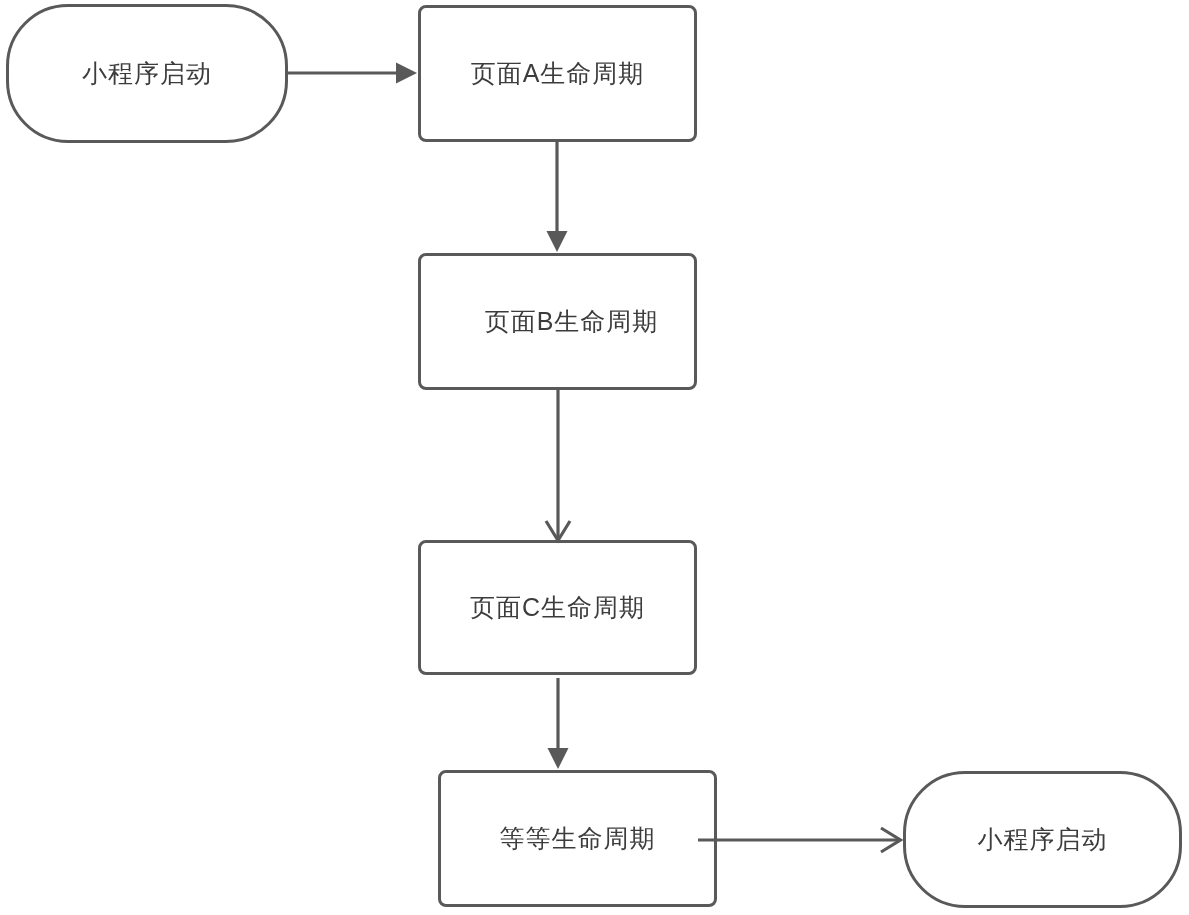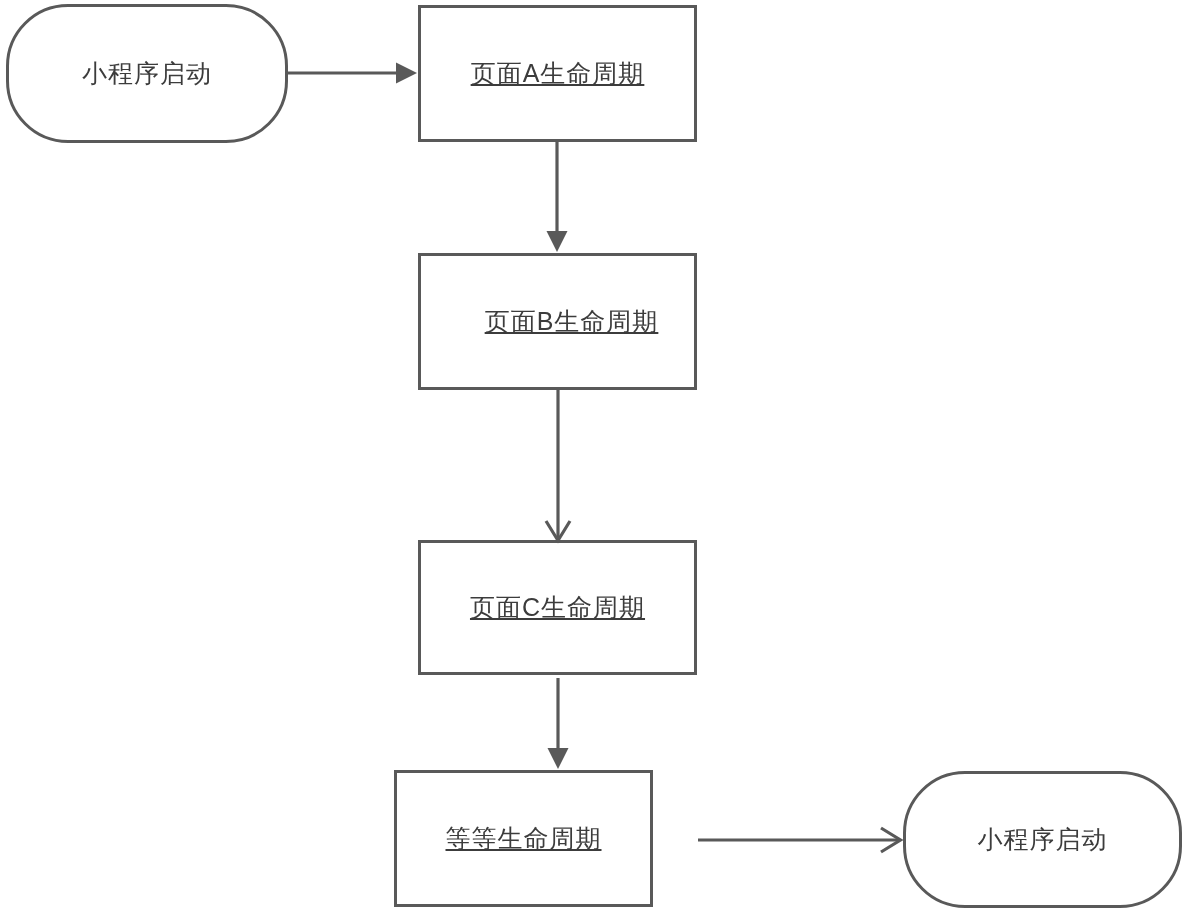--- a/index.html
+++ b/index.html
@@ -25,28 +25,28 @@
     align-items: center;
     justify-content: center;
     background: var(--fill);
     border: 3.5px solid var(--stroke);
     color: var(--text);
     font-size: 25px;
     font-weight: 300;
     letter-spacing: 1px;
     text-align: right;
   }
-  .node.process { border-radius: 0; text-decoration: underline; }
+  .node.process { border-radius: 8px; }
   .node.terminator { border-radius: 62px; }
 
   #node-start  { left: 6px;   top: 4px;   width: 282px; height: 139px; }
   #node-page-a { left: 418px; top: 5px;   width: 279px; height: 137px; }
   #node-page-b { left: 418px; top: 253px; width: 279px; height: 137px; padding-left: 28px; }
   #node-page-c { left: 418px; top: 540px; width: 279px; height: 135px; }
-  #node-etc    { left: 394px; top: 770px; width: 259px; height: 137px; }
+  #node-etc    { left: 438px; top: 770px; width: 279px; height: 137px; }
   #node-end    { left: 903px; top: 771px; width: 279px; height: 137px; }
 
   .edges-layer {
     position: absolute;
     left: 0; top: 0;
     width: 1189px;
     height: 915px;
     pointer-events: none;
   }
   .edge-line {

